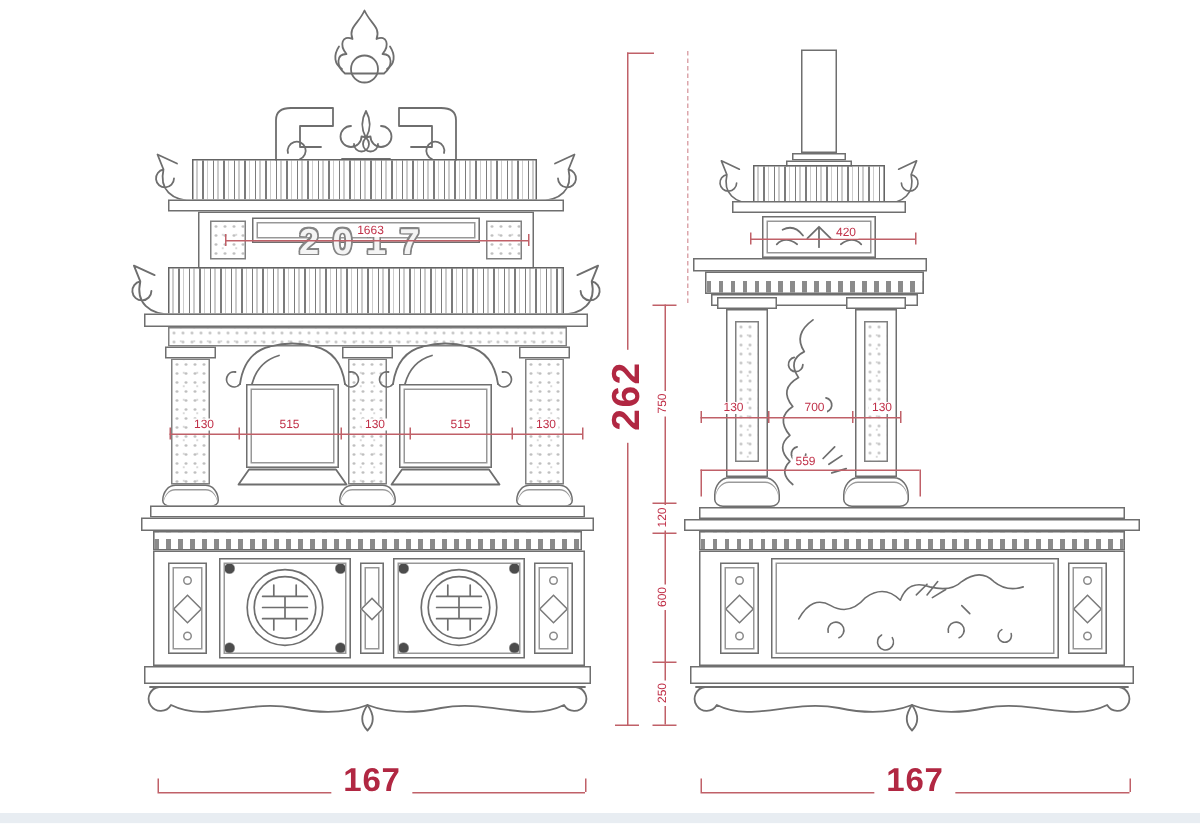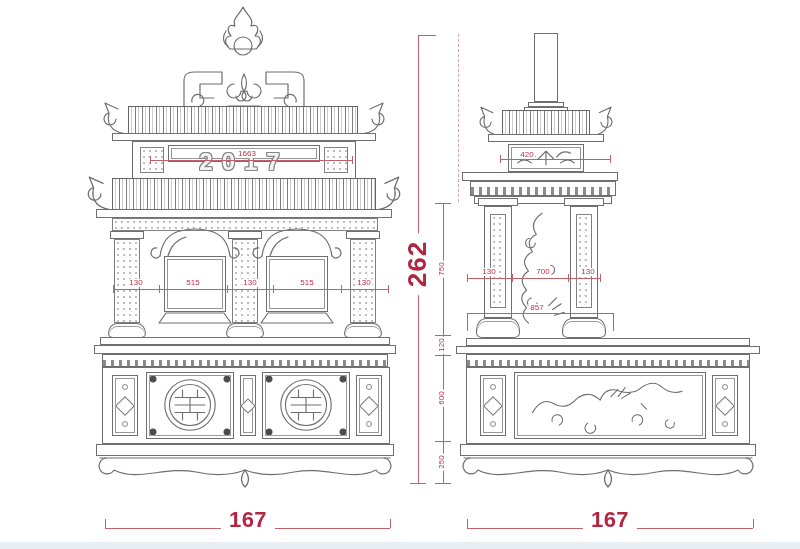--- a/index.html
+++ b/index.html
@@ -197,21 +197,21 @@
     </svg>
     <div class="ln" style="left:488px;top:134px;width:116px;height:8px"></div>
 
     <div class="ln2" style="left:508px;top:144px;width:76px;height:28px"></div>
     <svg class="deco" style="left:512px;top:147px" width="68" height="22" viewBox="0 0 70 22">
       <path d="M35,4 l-8,8 m8,-8 l8,8 m-8,-8 v14 M20,16 q-8,-6 -14,0 M50,16 q8,-6 14,0 M24,10 q-6,-8 -14,-4 M46,10 q6,-8 14,-4"></path>
     </svg>
     <div class="dl" style="left:500px;top:159px;width:110px"></div>
     <div class="tick" style="left:500px;top:155px"></div>
     <div class="tick" style="left:610px;top:155px"></div>
-    <span class="dlab" style="left:527px;top:155px">420</span>
+    <span class="dlab" style="left:564px;top:155px">420</span>
 
     <div class="ln" style="left:462px;top:172px;width:156px;height:9px"></div>
     <div class="dentil" style="left:470px;top:181px;width:146px;height:15px"></div>
     <div class="ln" style="left:474px;top:196px;width:138px;height:8px"></div>
 
     <div class="ln" style="left:478px;top:198px;width:40px;height:8px"></div>
     <div class="ln" style="left:564px;top:198px;width:40px;height:8px"></div>
     <div class="ln" style="left:484px;top:206px;width:28px;height:112px"></div>
     <div class="speck" style="left:490px;top:214px;width:16px;height:94px"></div>
     <div class="ln" style="left:570px;top:206px;width:28px;height:112px"></div>
@@ -229,21 +229,21 @@
     <div class="tick" style="left:512px;top:274px"></div>
     <div class="tick" style="left:568px;top:274px"></div>
     <div class="tick" style="left:600px;top:274px"></div>
     <span class="dlab" style="left:489px;top:272px">130</span>
     <span class="dlab" style="left:543px;top:272px">700</span>
     <span class="dlab" style="left:588px;top:272px">130</span>
 
     <div class="dl" style="left:467px;top:313px;width:146px"></div>
     <div class="tick" style="left:467px;top:313px;height:18px"></div>
     <div class="tick" style="left:613px;top:313px;height:18px"></div>
-    <span class="dlab" style="left:537px;top:308px">857</span>
+    <span class="dlab" style="left:537px;top:308px">559</span>
 
     <div class="ln" style="left:466px;top:338px;width:284px;height:8px"></div>
     <div class="ln" style="left:456px;top:346px;width:304px;height:8px"></div>
     <div class="dentil" style="left:466px;top:354px;width:284px;height:13px"></div>
     <div class="ln" style="left:466px;top:367px;width:284px;height:77px"></div>
     <div class="ln2" style="left:480px;top:375px;width:26px;height:61px">
       <div class="dia"></div>
       <div class="dot" style="top:8px"></div>
       <div class="dot" style="bottom:8px"></div>
     </div>

